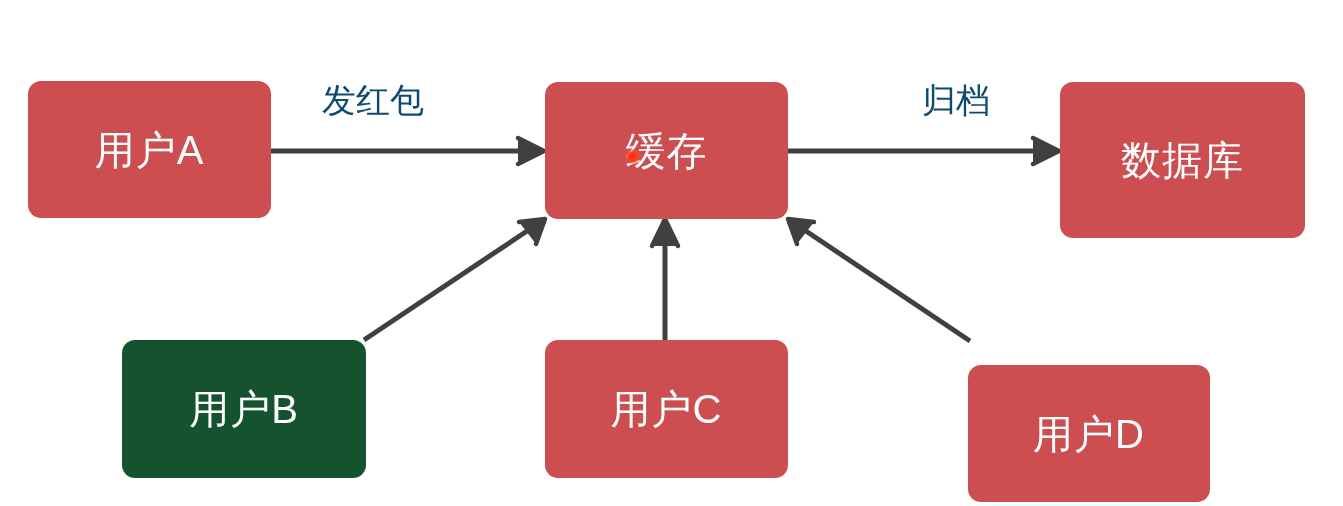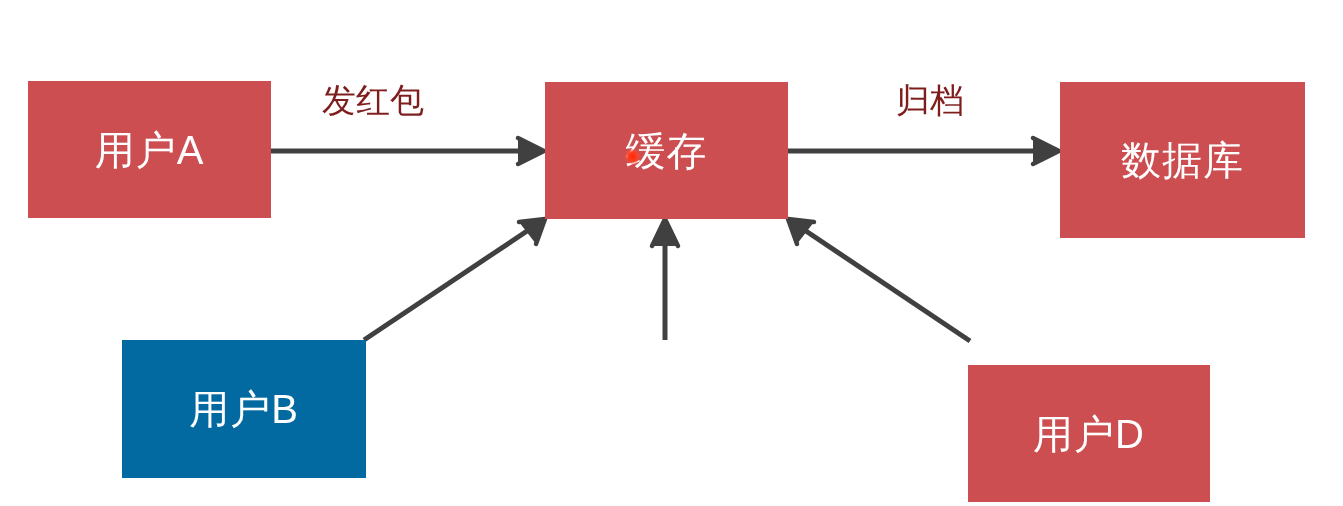--- a/index.html
+++ b/index.html
@@ -22,38 +22,39 @@
     box-sizing: border-box;
     display: flex;
     align-items: center;
     justify-content: center;
     color: #ffffff;
     font-size: 40px;
     font-weight: 400;
     letter-spacing: 1px;
     line-height: 1;
     user-select: none;
+    border-radius: 13px;
   }
   #node-user-a   { left: 28px;   top: 81px;  width: 243px; height: 137px; }
   #node-cache    { left: 545px;  top: 82px;  width: 243px; height: 137px; }
   #node-database { left: 1060px; top: 82px;  width: 245px; height: 156px; }
   #node-user-b   { left: 122px;  top: 340px; width: 244px; height: 138px; }
   #node-user-c   { left: 545px;  top: 340px; width: 243px; height: 138px; }
   #node-user-d   { left: 968px;  top: 341px; width: 242px; height: 137px; margin-top: 24px; }
 
   .edge-label {
     position: absolute;
-    color: #7f1d1d;
+    color: #0c4a6e;
     font-size: 34px;
     line-height: 1;
     white-space: nowrap;
     user-select: none;
   }
   #label-send-redpacket { left: 322px; top: 83px; }
-  #label-archive        { left: 896px; top: 83px; }
+  #label-archive        { left: 922px; top: 83px; }
 
   svg#edges {
     position: absolute;
     left: 0;
     top: 0;
     width: 1343px;
     height: 506px;
     pointer-events: none;
   }
   .edge-line {
@@ -117,24 +118,27 @@
   </div>
 
   <div class="node" id="node-cache" style="background:#cd4e51">
     <span>缓存</span>
   </div>
 
   <div class="node" id="node-database" style="background:#cd4e51">
     <span>数据库</span>
   </div>
 
-  <div class="node" id="node-user-b" style="background:#0369a1">
+  <div class="node" id="node-user-b" style="background:#14532d">
     <span>用户B</span>
   </div>
 
+  <div class="node" id="node-user-c" style="background:#cd4e51">
+    <span>用户C</span>
+  </div>
 
   <div class="node" id="node-user-d" style="background:#cd4e51">
     <span>用户D</span>
   </div>
 
   <div class="edge-label" id="label-send-redpacket">发红包</div>
 
   <div class="edge-label" id="label-archive">归档</div>
 
   <div id="cursor-dot"></div>

